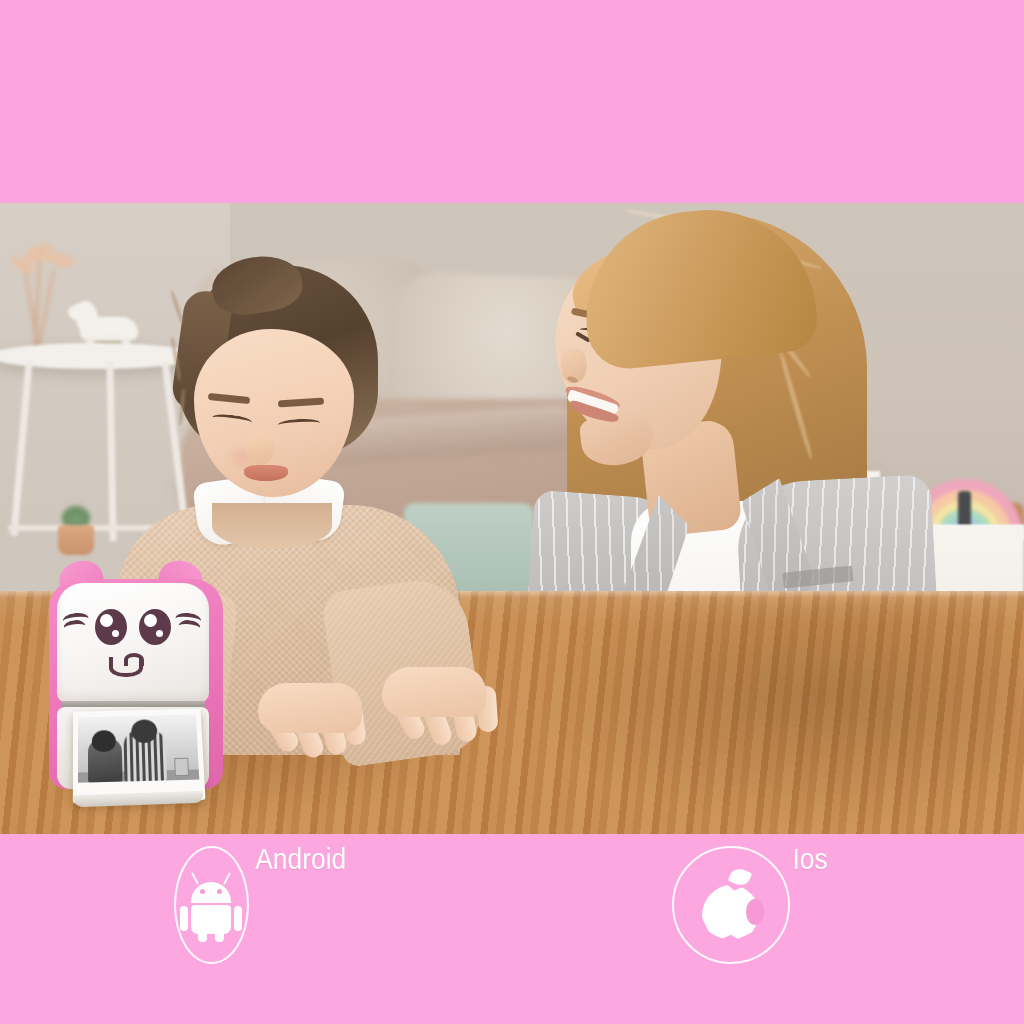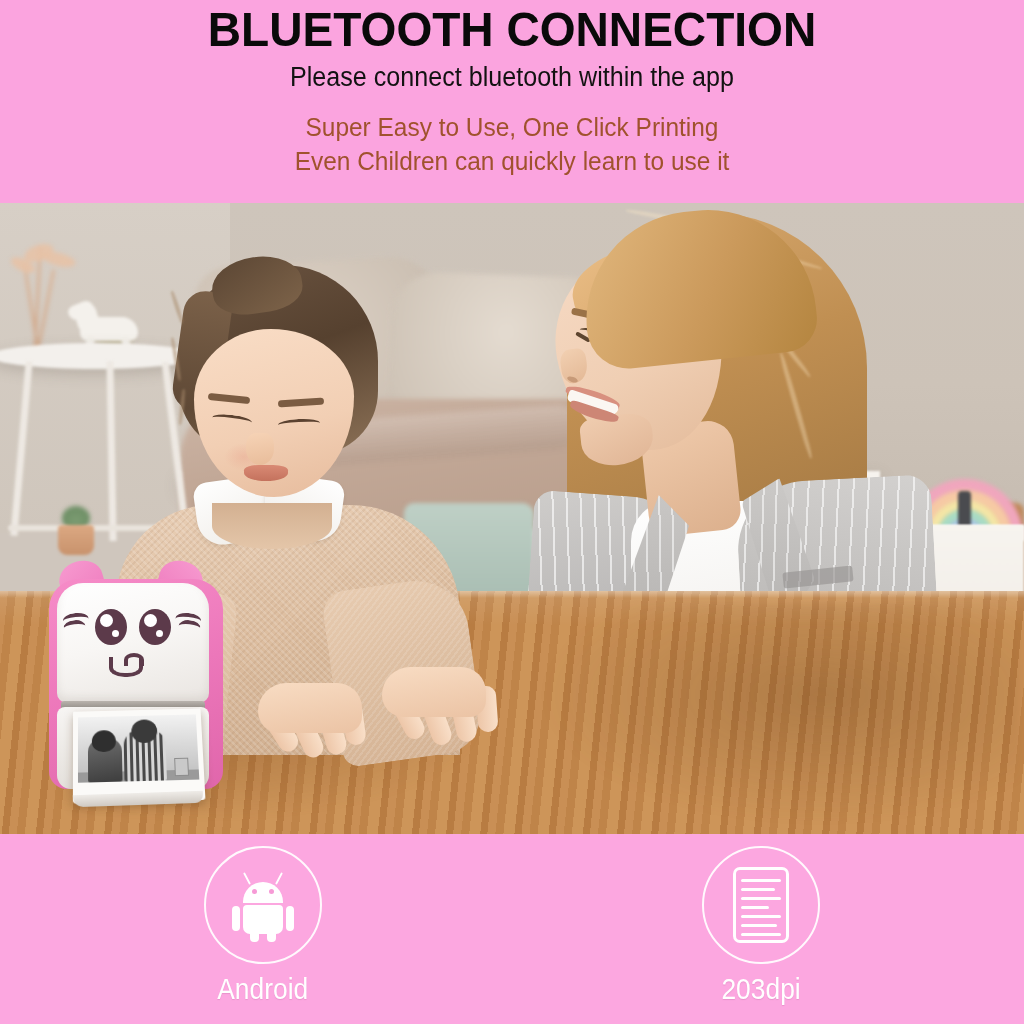--- a/index.html
+++ b/index.html
@@ -647,21 +647,21 @@
   
   #footer {
     position:absolute; left:0; top:834px; width:1024px; height:190px;
     background:#fca7e0;
   }
   #features {
     position:absolute; left:0; top:0; width:1024px; height:190px;
     display:flex; align-items:flex-start; justify-content:space-around;
     padding:0 14px;
   }
-  .feature { width:178px; display:flex; flex-direction:column; align-items:center; }
+  .feature { width:178px; display:flex; flex-direction:row; }
   .fcircle {
     width:118px; height:118px; margin-top:12px;
     border:2px solid rgba(255,255,255,.92); border-radius:50%;
     display:flex; align-items:center; justify-content:center;
     position:relative;
   }
   .flabel {
     margin-top:8px; color:#ffffff; font-size:30px; font-weight:400;
     font-family:"Liberation Sans Narrow","Liberation Sans",sans-serif;
     transform:scaleX(0.88); white-space:nowrap;
@@ -758,26 +758,20 @@
   #tc-inner {
     position:absolute; left:14px; top:14px; width:56px; height:14px;
     background:#fff; border-radius:7px;
   }
 </style>
 </head>
 <body>
 
 <div id="page">
 
-  <div id="header">
-    <div id="headline">BLUETOOTH CONNECTION</div>
-    <div id="subhead">Please connect bluetooth within the app</div>
-    <div class="promo" id="promo1">Super Easy to Use, One Click Printing</div>
-    <div class="promo" id="promo2">Even Children can quickly learn to use it</div>
-  </div>
 
   <div id="photo">
 
     <div class="wall"></div>
     <div class="wall-left"></div>
 
     <div id="cushion1"></div>
     <div id="cushion2"></div>
     <div id="bedframe"></div>
     <div id="bedbase"></div>
@@ -950,35 +944,30 @@
             <div class="an-arm" id="an-arm1"></div>
             <div class="an-arm" id="an-arm2"></div>
             <div id="an-body"></div>
             <div class="an-leg" id="an-leg1"></div>
             <div class="an-leg" id="an-leg2"></div>
           </div>
         </div>
         <div class="flabel">Android</div>
       </div>
 
-
       <div class="feature">
         <div class="fcircle">
-          <div id="ic-doc">
-            <div id="dc-frame"></div>
-            <div class="dc-line" style="top:12px;width:40px"></div>
-            <div class="dc-line" style="top:21px;width:34px"></div>
-            <div class="dc-line" style="top:30px;width:40px"></div>
-            <div class="dc-line" style="top:39px;width:28px"></div>
-            <div class="dc-line" style="top:48px;width:40px"></div>
-            <div class="dc-line" style="top:57px;width:36px"></div>
-            <div class="dc-line" style="top:66px;width:40px"></div>
+          <div id="ic-apple">
+            <div id="ap-leaf"></div>
+            <div id="ap-body"></div>
+            <div id="ap-bite"></div>
           </div>
         </div>
-        <div class="flabel">203dpi</div>
+        <div class="flabel">Ios</div>
       </div>
+
 
 
 
     </div>
   </div>
 
 </div>
 
 </body></html>

